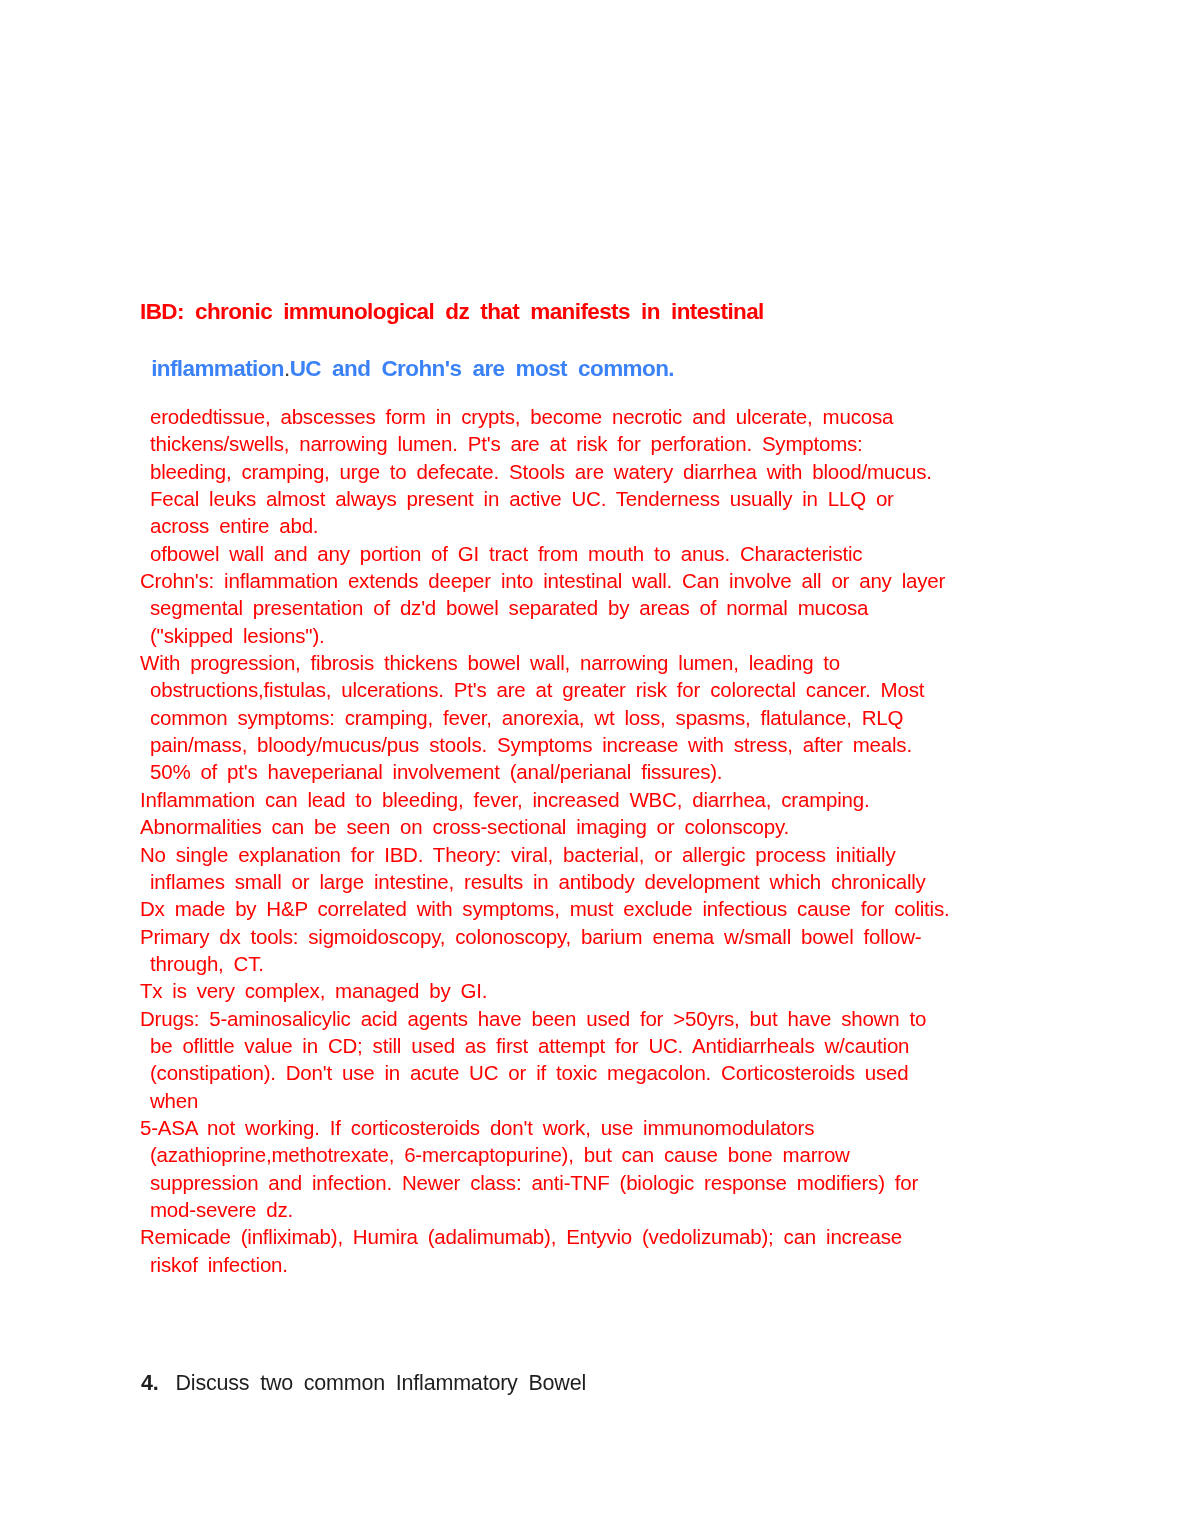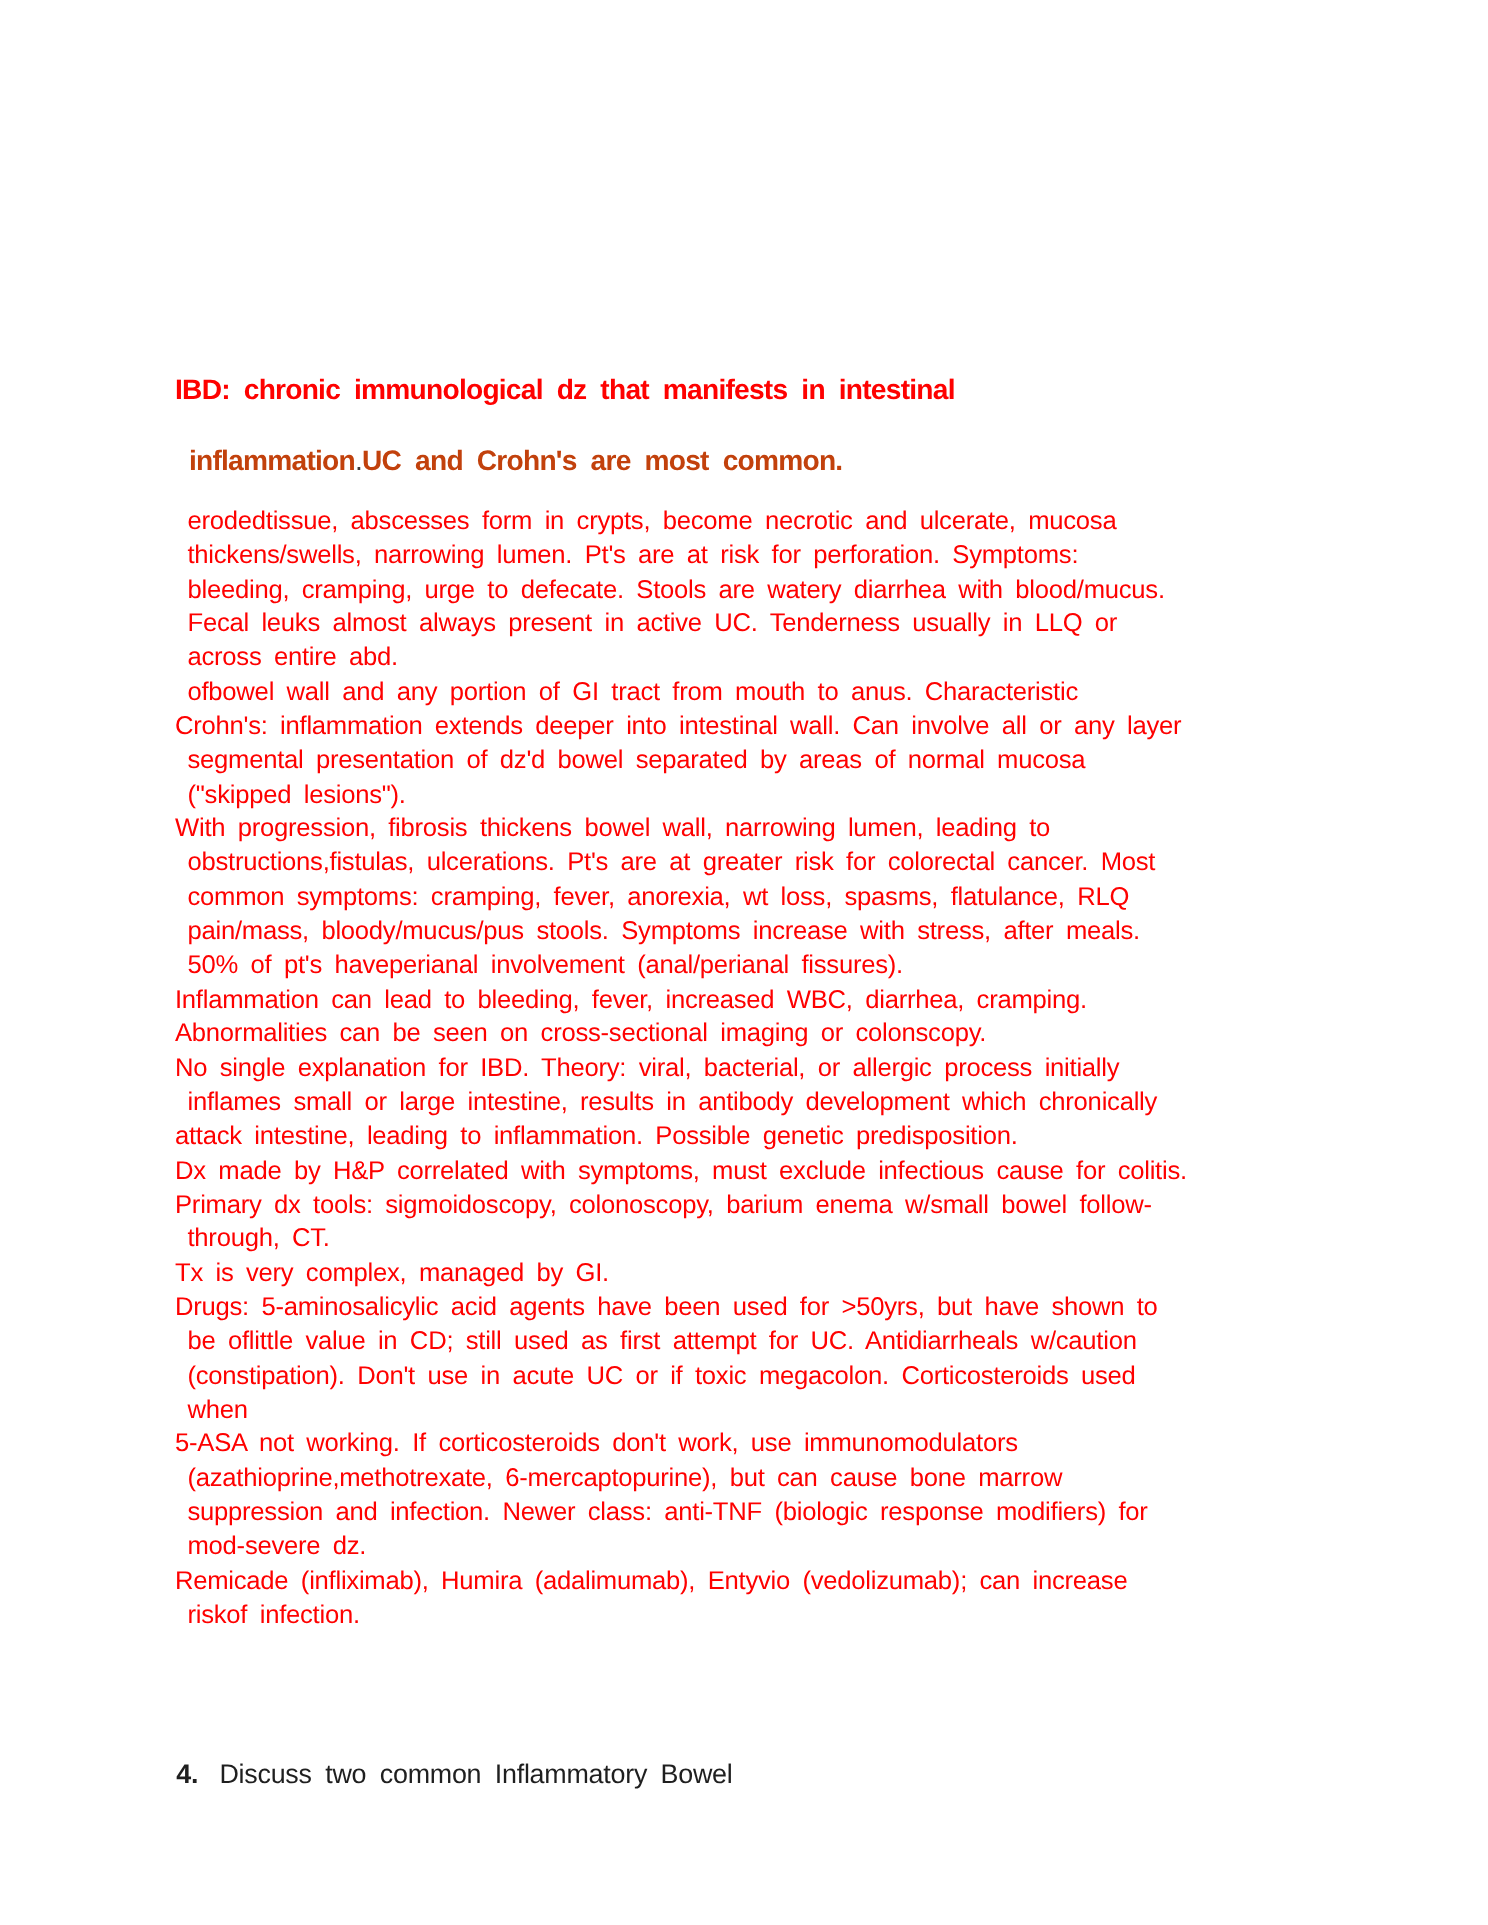--- a/index.html
+++ b/index.html
@@ -9,21 +9,21 @@
   }
   #page {
     position: relative;
     width: 1190px;
     height: 1540px;
     background: #ffffff;
     overflow: hidden;
     font-family: "Liberation Sans", sans-serif;
     border-radius: 23px;
   }
-  .red { color: #c2410c; }
+  .red { color: #3b82f6; }
   #heading-line1, #heading-line2 {
     position: absolute;
     left: 140px;
     font-size: 22.5px;
     font-weight: 700;
     letter-spacing: -0.6px;
     word-spacing: 5.5px;
     white-space: pre;
     color: #fe0100;
   }
@@ -49,21 +49,20 @@
   }
   #footer-question {
     position: absolute;
     left: 141px;
     top: 1371px;
     font-size: 21.5px;
     color: #1f1f1f;
     letter-spacing: -0.2px;
     word-spacing: 5px;
     white-space: pre;
-    margin-top: 36px;
   }
   #footer-question .q-num {
     font-weight: 700;
     margin-right: 17px;
   }
 </style>
 </head>
 <body>
 
 <div id="page">
@@ -84,21 +83,20 @@
       <div class="line"> ("skipped lesions").</div>
       <div class="line">With progression, fibrosis thickens bowel wall, narrowing lumen, leading to</div>
       <div class="line"> obstructions,fistulas, ulcerations. Pt's are at greater risk for colorectal cancer. Most</div>
       <div class="line"> common symptoms: cramping, fever, anorexia, wt loss, spasms, flatulance, RLQ</div>
       <div class="line"> pain/mass, bloody/mucus/pus stools. Symptoms increase with stress, after meals.</div>
       <div class="line"> 50% of pt's haveperianal involvement (anal/perianal fissures).</div>
       <div class="line">Inflammation can lead to bleeding, fever, increased WBC, diarrhea, cramping.</div>
       <div class="line">Abnormalities can be seen on cross-sectional imaging or colonscopy.</div>
       <div class="line">No single explanation for IBD. Theory: viral, bacterial, or allergic process initially</div>
       <div class="line"> inflames small or large intestine, results in antibody development which chronically</div>
-      <div class="line">attack intestine, leading to inflammation. Possible genetic predisposition.</div>
       <div class="line">Dx made by H&amp;P correlated with symptoms, must exclude infectious cause for colitis.</div>
       <div class="line">Primary dx tools: sigmoidoscopy, colonoscopy, barium enema w/small bowel follow-</div>
       <div class="line"> through, CT.</div>
       <div class="line">Tx is very complex, managed by GI.</div>
       <div class="line">Drugs: 5-aminosalicylic acid agents have been used for &gt;50yrs, but have shown to</div>
       <div class="line"> be oflittle value in CD; still used as first attempt for UC. Antidiarrheals w/caution</div>
       <div class="line"> (constipation). Don't use in acute UC or if toxic megacolon. Corticosteroids used</div>
       <div class="line"> when</div>
       <div class="line">5-ASA not working. If corticosteroids don't work, use immunomodulators</div>
       <div class="line"> (azathioprine,methotrexate, 6-mercaptopurine), but can cause bone marrow</div>

